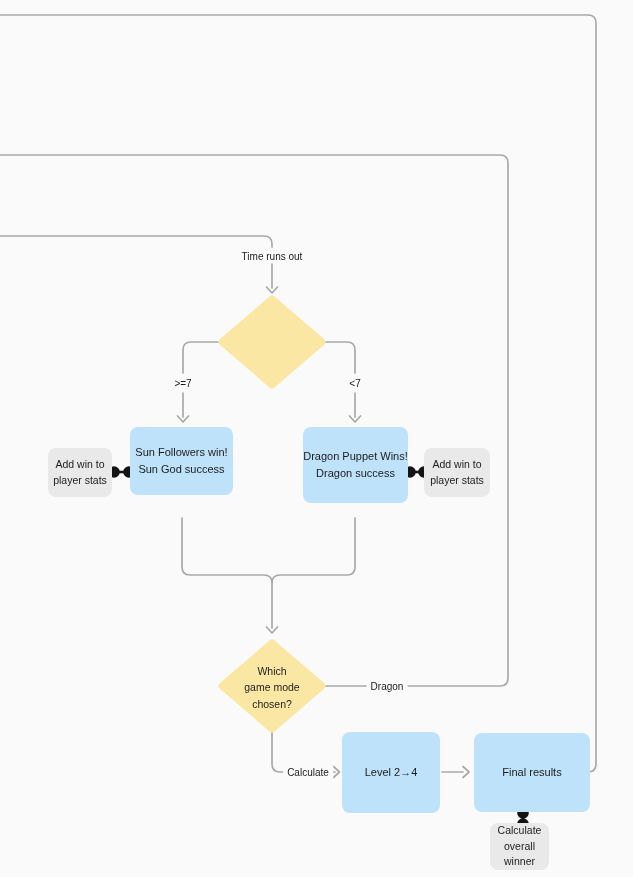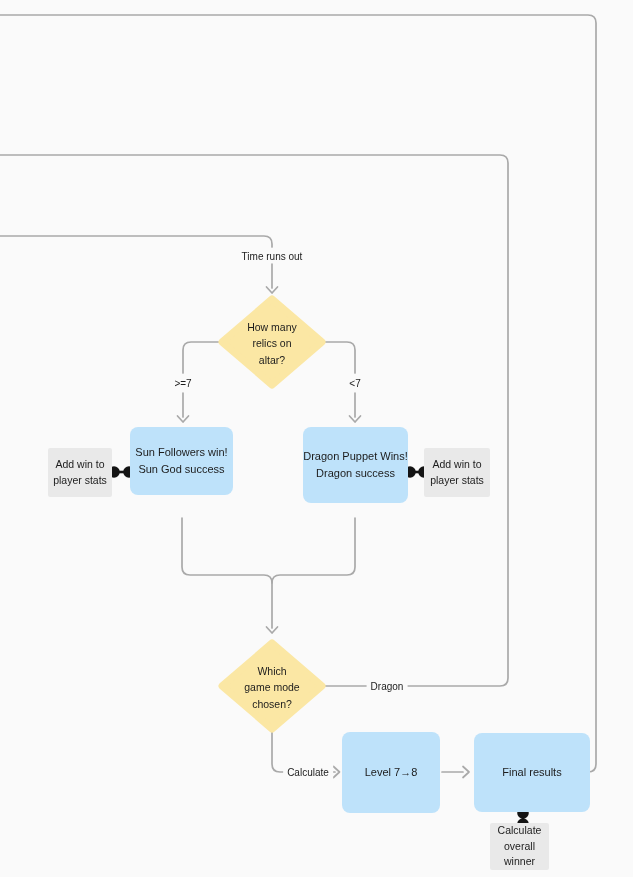--- a/index.html
+++ b/index.html
@@ -7,21 +7,21 @@
     position:relative;width:633px;height:877px;background:#fafafa;
     font-family:"Liberation Sans",sans-serif;overflow:hidden;color:#1c1c1c;
   }
   svg.edges{position:absolute;left:0;top:0;width:633px;height:877px;}
   .node{
     position:absolute;display:flex;align-items:center;justify-content:center;
     text-align:center;white-space:pre-line;font-size:11px;line-height:1.55;
     color:#1c1c1c;border-radius:8px;
   }
   .process{background:#bee2fa;}
-  .note{background:#e9e9e9;border-radius:2px;font-size:10.5px;line-height:1.5;}
+  .note{background:#e9e9e9;border-radius:8px;font-size:10.5px;line-height:1.5;}
   .decision-label{
     position:absolute;transform:translate(-50%,-50%);
     display:flex;align-items:center;justify-content:center;text-align:center;
     white-space:pre-line;font-size:10.5px;line-height:1.55;color:#1c1c1c;width:96px;
   }
   .edge-label{
     position:absolute;transform:translate(-50%,-50%);
     background:#fafafa;padding:1px 4px;font-size:10px;color:#1c1c1c;white-space:nowrap;
   }
 </style>
@@ -78,36 +78,33 @@
       <circle cx="523" cy="824" r="4.5"></circle>
     </g>
   </svg>
 
   <div class="node process" style="left:130px;top:427px;width:103px;height:68px;">Sun Followers win!
 Sun God success</div>
 
   <div class="node process" style="left:303px;top:427px;width:105px;height:76px;">Dragon Puppet Wins!
 Dragon success</div>
 
-  <div class="node process" style="left:342px;top:732px;width:98px;height:81px;">Level 7→8</div>
+  <div class="node process" style="left:342px;top:732px;width:98px;height:81px;">Level 2→4</div>
 
   <div class="node process" style="left:474px;top:733px;width:116px;height:79px;">Final results</div>
 
   <div class="node note" style="left:48px;top:448px;width:64px;height:49px;">Add win to
 player stats</div>
 
   <div class="node note" style="left:424px;top:448px;width:66px;height:49px;">Add win to
 player stats</div>
 
   <div class="node note" style="left:490px;top:823px;width:59px;height:47px;">Calculate
 overall winner</div>
 
-  <div class="decision-label" style="left:272px;top:343px;">How many
-relics on
-altar?</div>
 
   <div class="decision-label" style="left:272px;top:687px;">Which
 game mode
 chosen?</div>
 
   <div class="edge-label" style="left:272px;top:256px;">Time runs out</div>
 
   <div class="edge-label" style="left:183px;top:383px;">&gt;=7</div>
 
   <div class="edge-label" style="left:355px;top:383px;">&lt;7</div>

